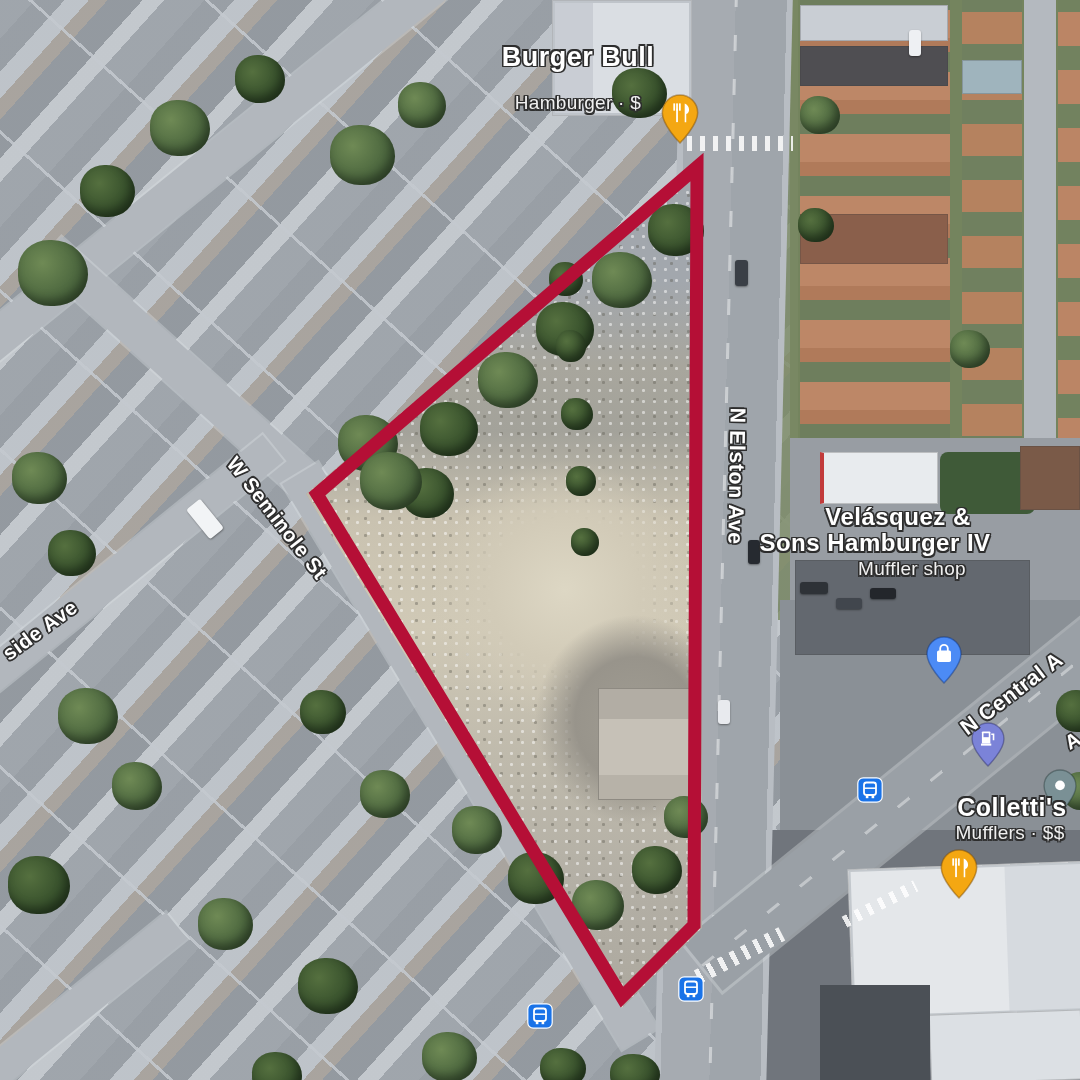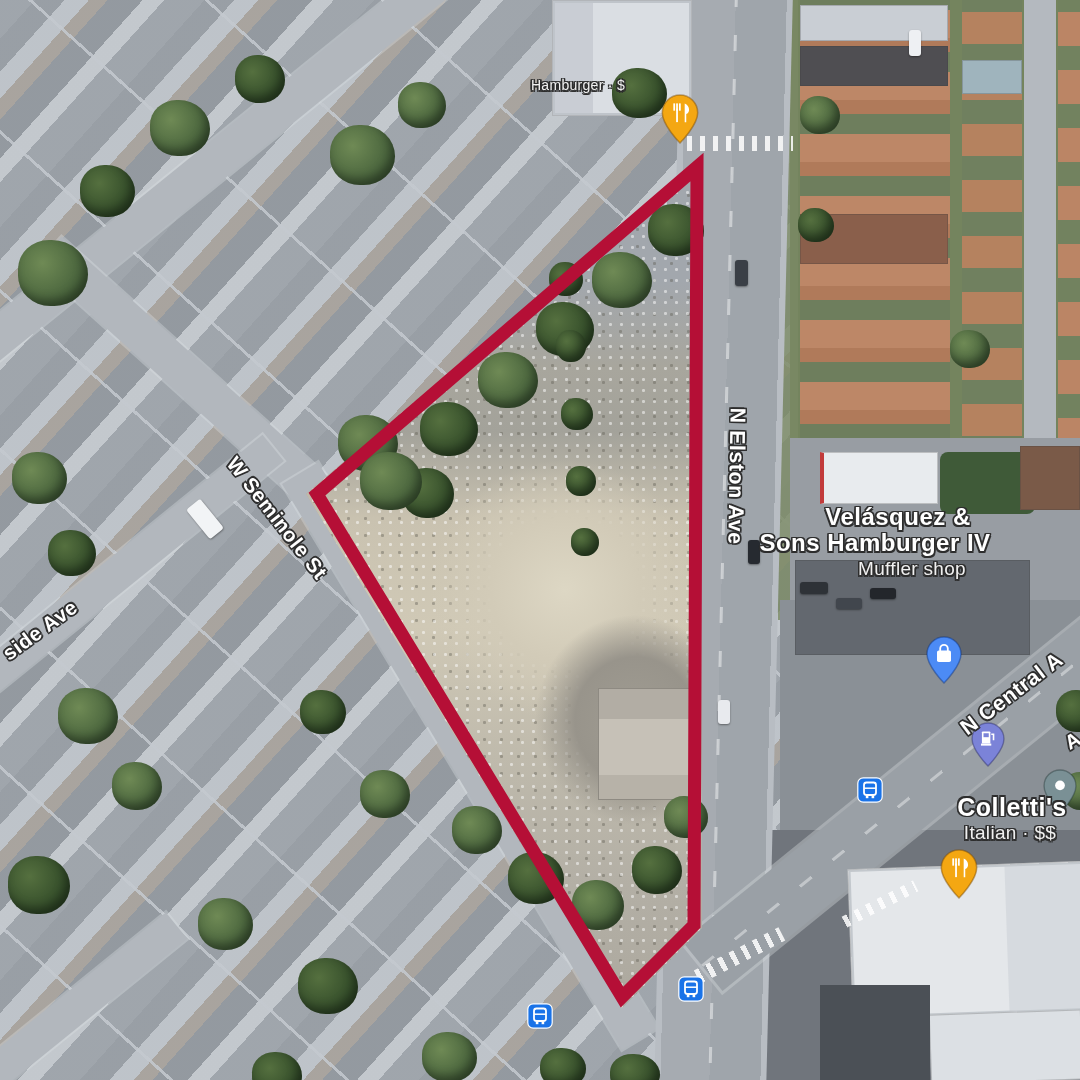--- a/index.html
+++ b/index.html
@@ -268,20 +268,21 @@
       <circle cx="18" cy="17.5" r="5.2" fill="#fff"></circle>
     </svg>
   </div>
 
   <div class="lbl" style="left:736px;top:476px;font-size:21.5px;--r:91deg;">N Elston Ave</div>
   <div class="lbl" style="left:277px;top:518px;font-size:20.5px;--r:52deg;">W Seminole St</div>
   <div class="lbl" style="left:40px;top:630px;font-size:20.5px;--r:-36deg;">side Ave</div>
   <div class="lbl" style="left:1012px;top:694px;font-size:21.5px;--r:-37deg;">N Central A</div>
   <div class="lbl" style="left:1073px;top:741px;font-size:20px;--r:-30deg;">A</div>
 
-  <div class="lbl poi-sub" style="left:578px;top:85px;font-size:14px;text-align:right;">Hamburger · $</div>
+  <div class="lbl" style="left:578px;top:57px;font-size:27px;">Burger Bull</div>
+  <div class="lbl poi-sub" style="left:578px;top:103px;font-size:19px;text-align:right;">Hamburger · $</div>
   <div class="lbl" style="left:898px;top:517px;font-size:24px;">Velásquez &amp;</div>
   <div class="lbl" style="left:875px;top:543px;font-size:24px;">Sons Hamburger IV</div>
   <div class="lbl poi-sub" style="left:912px;top:569px;font-size:19px;">Muffler shop</div>
   <div class="lbl" style="left:1012px;top:807px;font-size:25px;">Colletti's</div>
-  <div class="lbl poi-sub" style="left:1010px;top:833px;font-size:19px;">Italian · $$</div>
+  <div class="lbl poi-sub" style="left:1010px;top:833px;font-size:19px;">Mufflers · $$</div>
 
 </div>
 
 </body></html>

